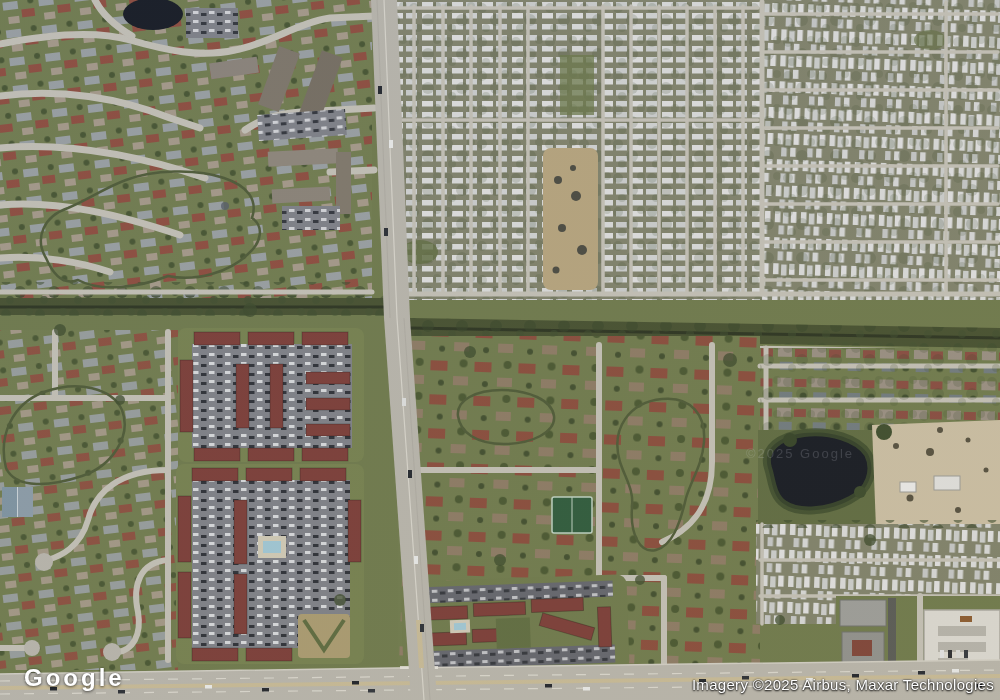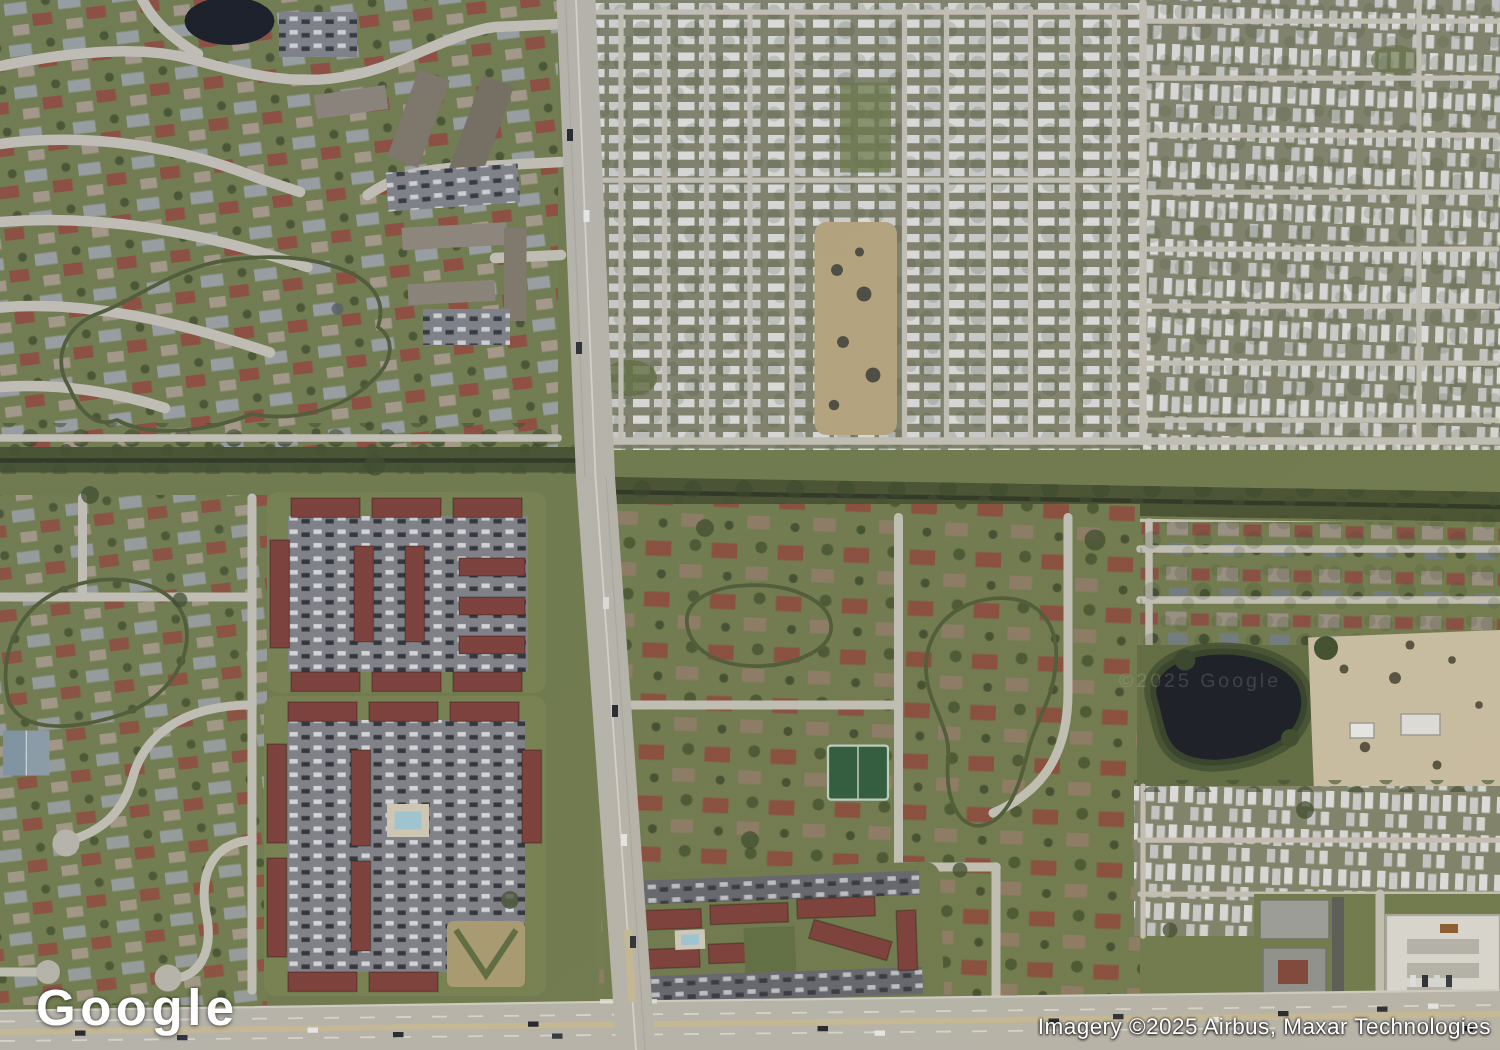--- a/index.html
+++ b/index.html
@@ -15,21 +15,21 @@
   .map-viewport{position:relative;width:1000px;height:700px;overflow:hidden;}
   svg{display:block}
   .f-grass{fill:var(--c-grass)} .f-water{fill:var(--c-water)}
   .f-road{fill:var(--c-road)} .f-maroon{fill:var(--c-roof-maroon)}
   .f-parking{fill:var(--c-parking)} .f-sand{fill:var(--c-sand)}
   .f-court{fill:var(--c-court-green)} .f-pool{fill:var(--c-pool-blue)}
   .f-canal{fill:var(--c-canal-green)} .f-median{fill:var(--c-highway-median)}
   .s-road{stroke:var(--c-road-minor);fill:none;stroke-linecap:round}
   .s-fringe{stroke:#4e5a36;stroke-width:2.5;fill:none}
   .google-logo{position:absolute;left:24px;bottom:8px;color:#fff;
-    font-size:34px;font-weight:bold;letter-spacing:3px;
+    font-size:24px;font-weight:bold;letter-spacing:3px;
     text-shadow:0 1px 3px rgba(0,0,0,.5), 0 0 2px rgba(0,0,0,.35);
     user-select:none;cursor:pointer;}
   .attribution{position:absolute;right:6px;bottom:7px;color:#fff;
     font-size:15px;letter-spacing:.3px;
     text-shadow:0 0 2px #000,0 1px 2px rgba(0,0,0,.9);}
   .tile-watermark{position:absolute;left:746px;top:446px;
     color:rgba(225,228,235,.17);font-size:13px;letter-spacing:2px;
     pointer-events:none;}
 </style>
 </head>

